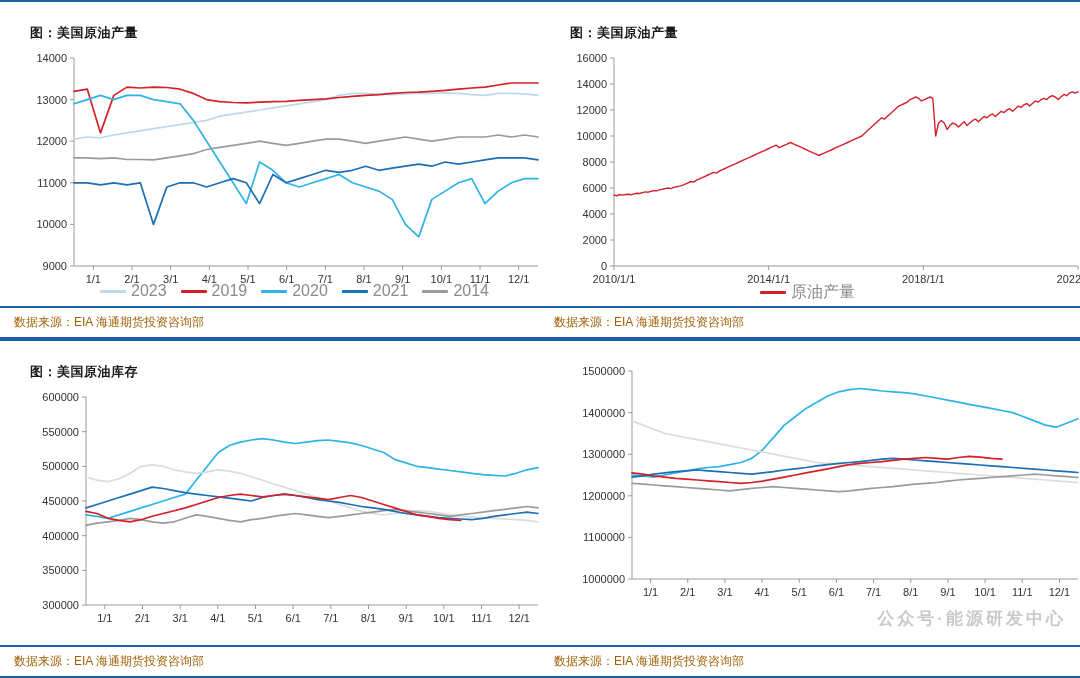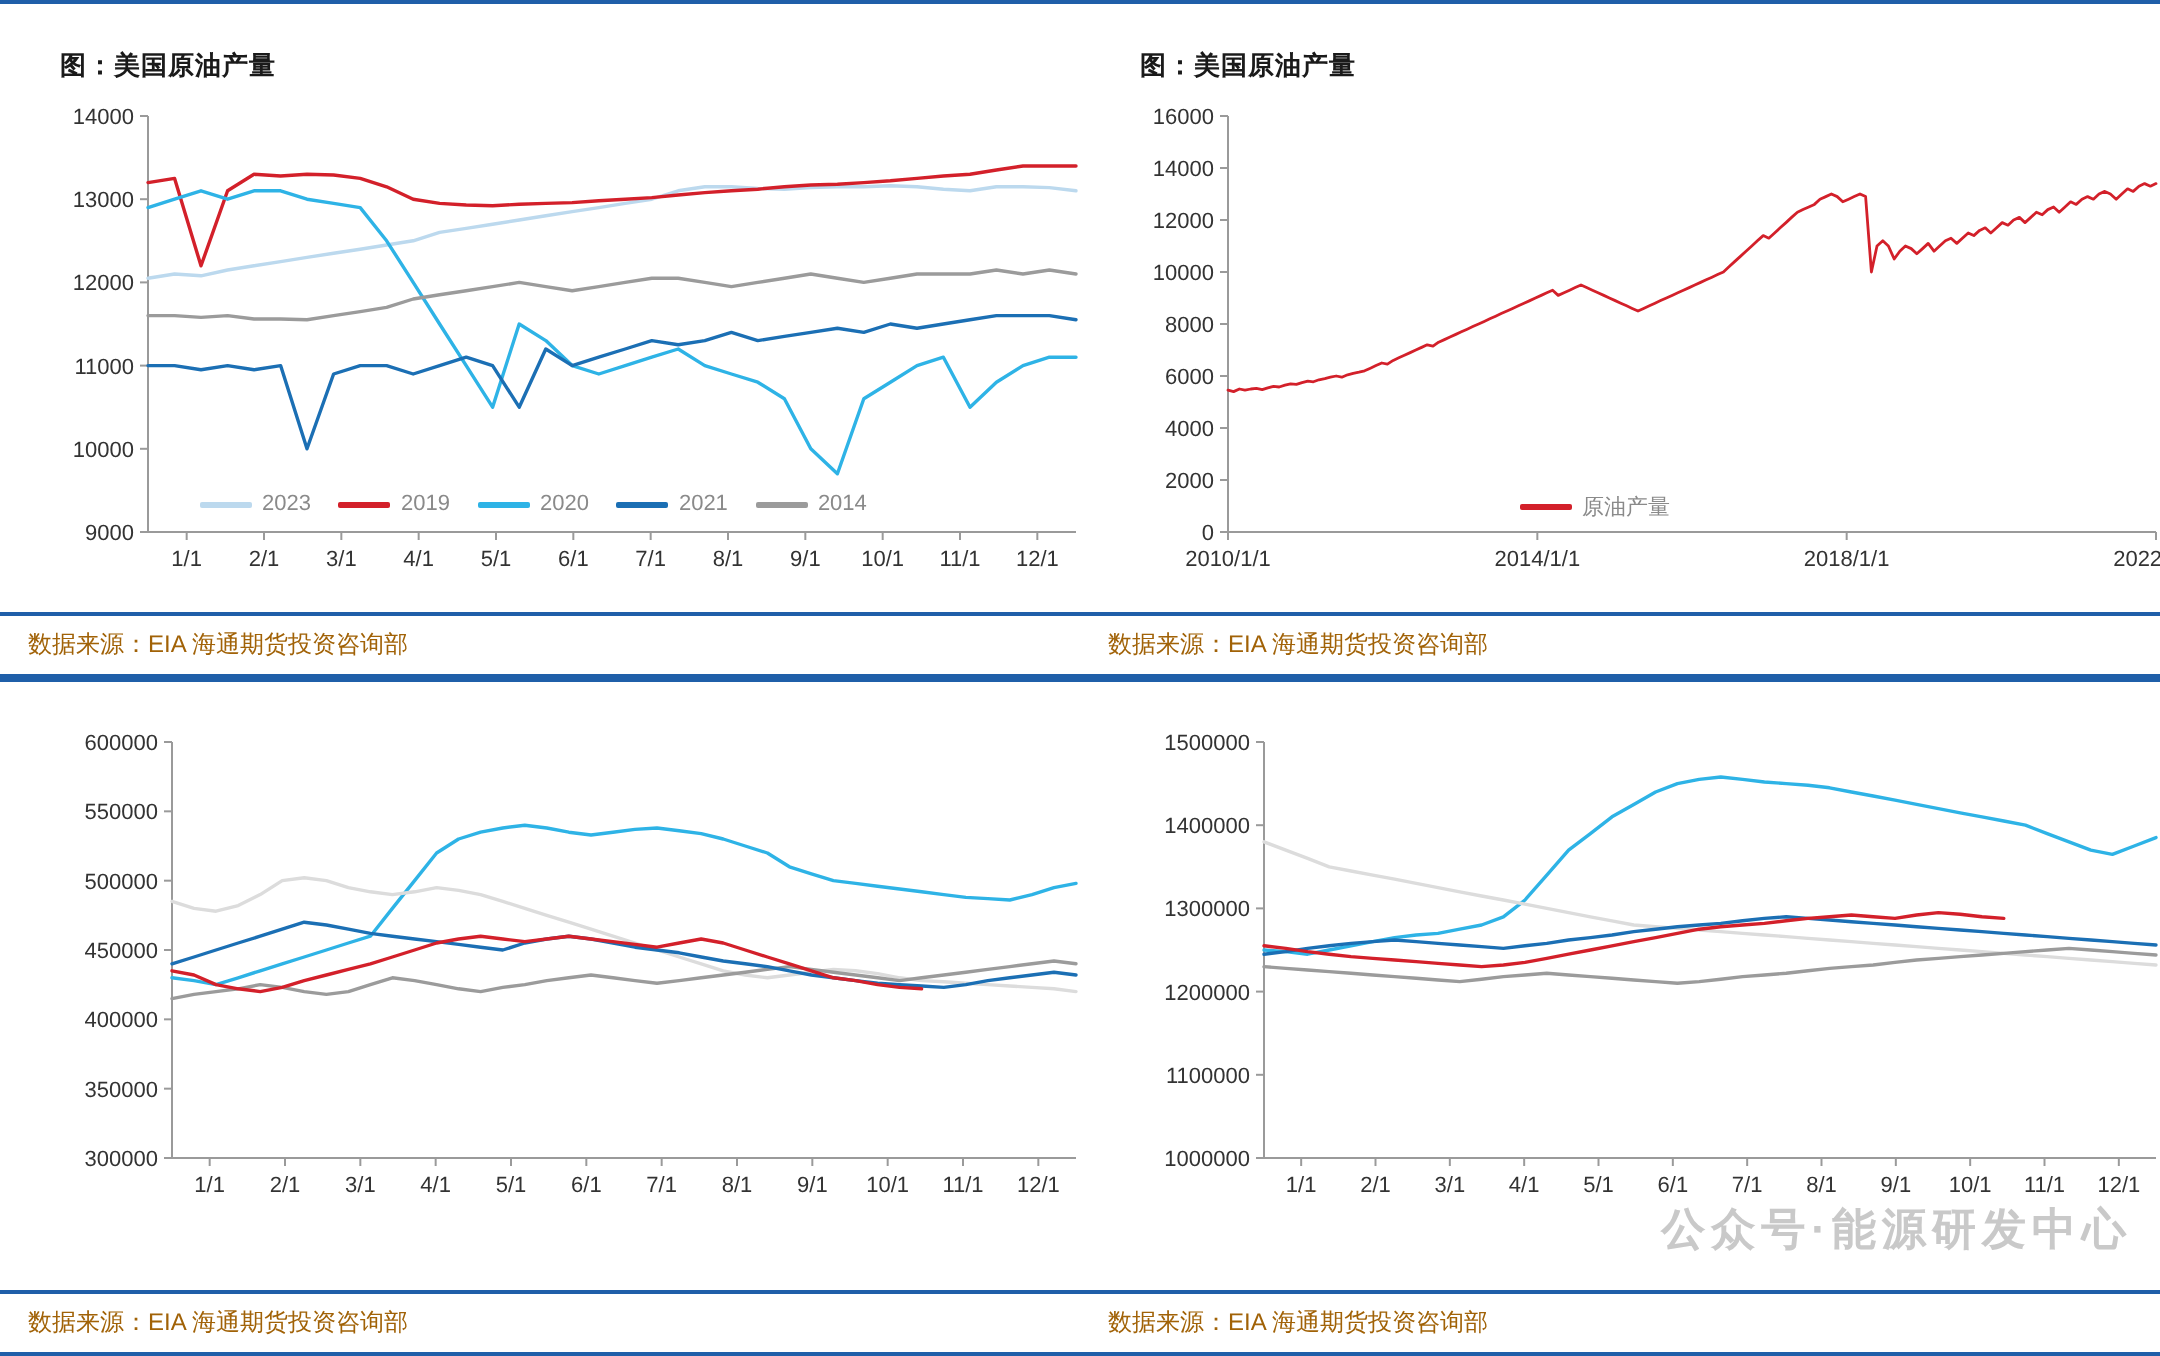--- a/index.html
+++ b/index.html
@@ -4,24 +4,24 @@
 <style>
   html,body{margin:0;padding:0;background:#fff;}
   body{width:1080px;height:678px;font-family:"Liberation Sans","DejaVu Sans",sans-serif;color:#1a1a1a;overflow:hidden;}
   .grid{display:grid;grid-template-columns:540px 540px;grid-template-rows:339px 339px;width:1080px;height:678px;}
   .panel{position:relative;box-sizing:border-box;border-top:2px solid #1f5fa9;border-bottom:2px solid #1f5fa9;padding:16px;overflow:hidden;}
   .panel.left{border-right:0;}
   .panel .title{font-size:13px;font-weight:bold;color:#1a1a1a;padding:6px 0 2px 14px;letter-spacing:0.5px;}
   .plot{position:relative;width:100%;height:250px;}
   .plot svg{display:block;}
   .source{position:absolute;left:0;right:0;bottom:0;border-top:2px solid #1f5fa9;font-size:12px;padding:6px 0 6px 14px;color:#a16207;background:#fff;}
-  .legend{position:absolute;display:flex;align-items:center;gap:14px;font-size:11px;color:#8a8a8a;}
+  .legend{position:absolute;display:flex;align-items:center;gap:14px;font-size:16px;color:#8a8a8a;margin-top:36px;}
   .legend .item{display:flex;align-items:center;gap:5px;}
   .legend .swatch{display:inline-block;width:26px;height:3px;border-radius:1px;}
-  .wm{position:absolute;right:14px;bottom:46px;font-size:22px;color:#c9c9c9;font-weight:bold;letter-spacing:3px;pointer-events:none;}
+  .wm{position:absolute;right:14px;bottom:46px;font-size:17px;color:#c9c9c9;font-weight:bold;letter-spacing:3px;pointer-events:none;}
   .axis-text{font-size:11px;fill:#333;font-family:"Liberation Sans",sans-serif;}
 </style>
 </head>
 <body>
 
 <div class="grid">
 
   <div class="panel left">
     <div class="title">图：美国原油产量</div>
     <div class="plot" id="plot0">
@@ -134,20 +134,21 @@
     <div class="legend" id="legend1" style="left: 220px; top: 244px; font-family: Liberation Mono, monospace;">
         <div class="item">
           <span class="swatch" style="background: rgb(211, 32, 42);"></span>
           <span>原油产量</span>
         </div>
       </div>
     <div class="source">数据来源：EIA  海通期货投资咨询部</div>
   </div>
 
   <div class="panel left">
+    <div class="title">图：美国原油库存</div>
     <div class="plot" id="plot2">
         <svg width="540" height="250" viewBox="0 0 540 250">
           <line x1="70" y1="14" x2="70" y2="222" stroke="#9a9a9a" stroke-width="1"></line>
           <line x1="70" y1="222" x2="522" y2="222" stroke="#9a9a9a" stroke-width="1"></line>
           <line x1="66" y1="222" x2="70" y2="222" stroke="#9a9a9a" stroke-width="1"></line>
           <text x="63" y="226" text-anchor="end" class="axis-text">300000</text>
           <line x1="66" y1="187.33333333333334" x2="70" y2="187.33333333333334" stroke="#9a9a9a" stroke-width="1"></line>
           <text x="63" y="191.33333333333334" text-anchor="end" class="axis-text">350000</text>
           <line x1="66" y1="152.66666666666669" x2="70" y2="152.66666666666669" stroke="#9a9a9a" stroke-width="1"></line>
           <text x="63" y="156.66666666666669" text-anchor="end" class="axis-text">400000</text>

